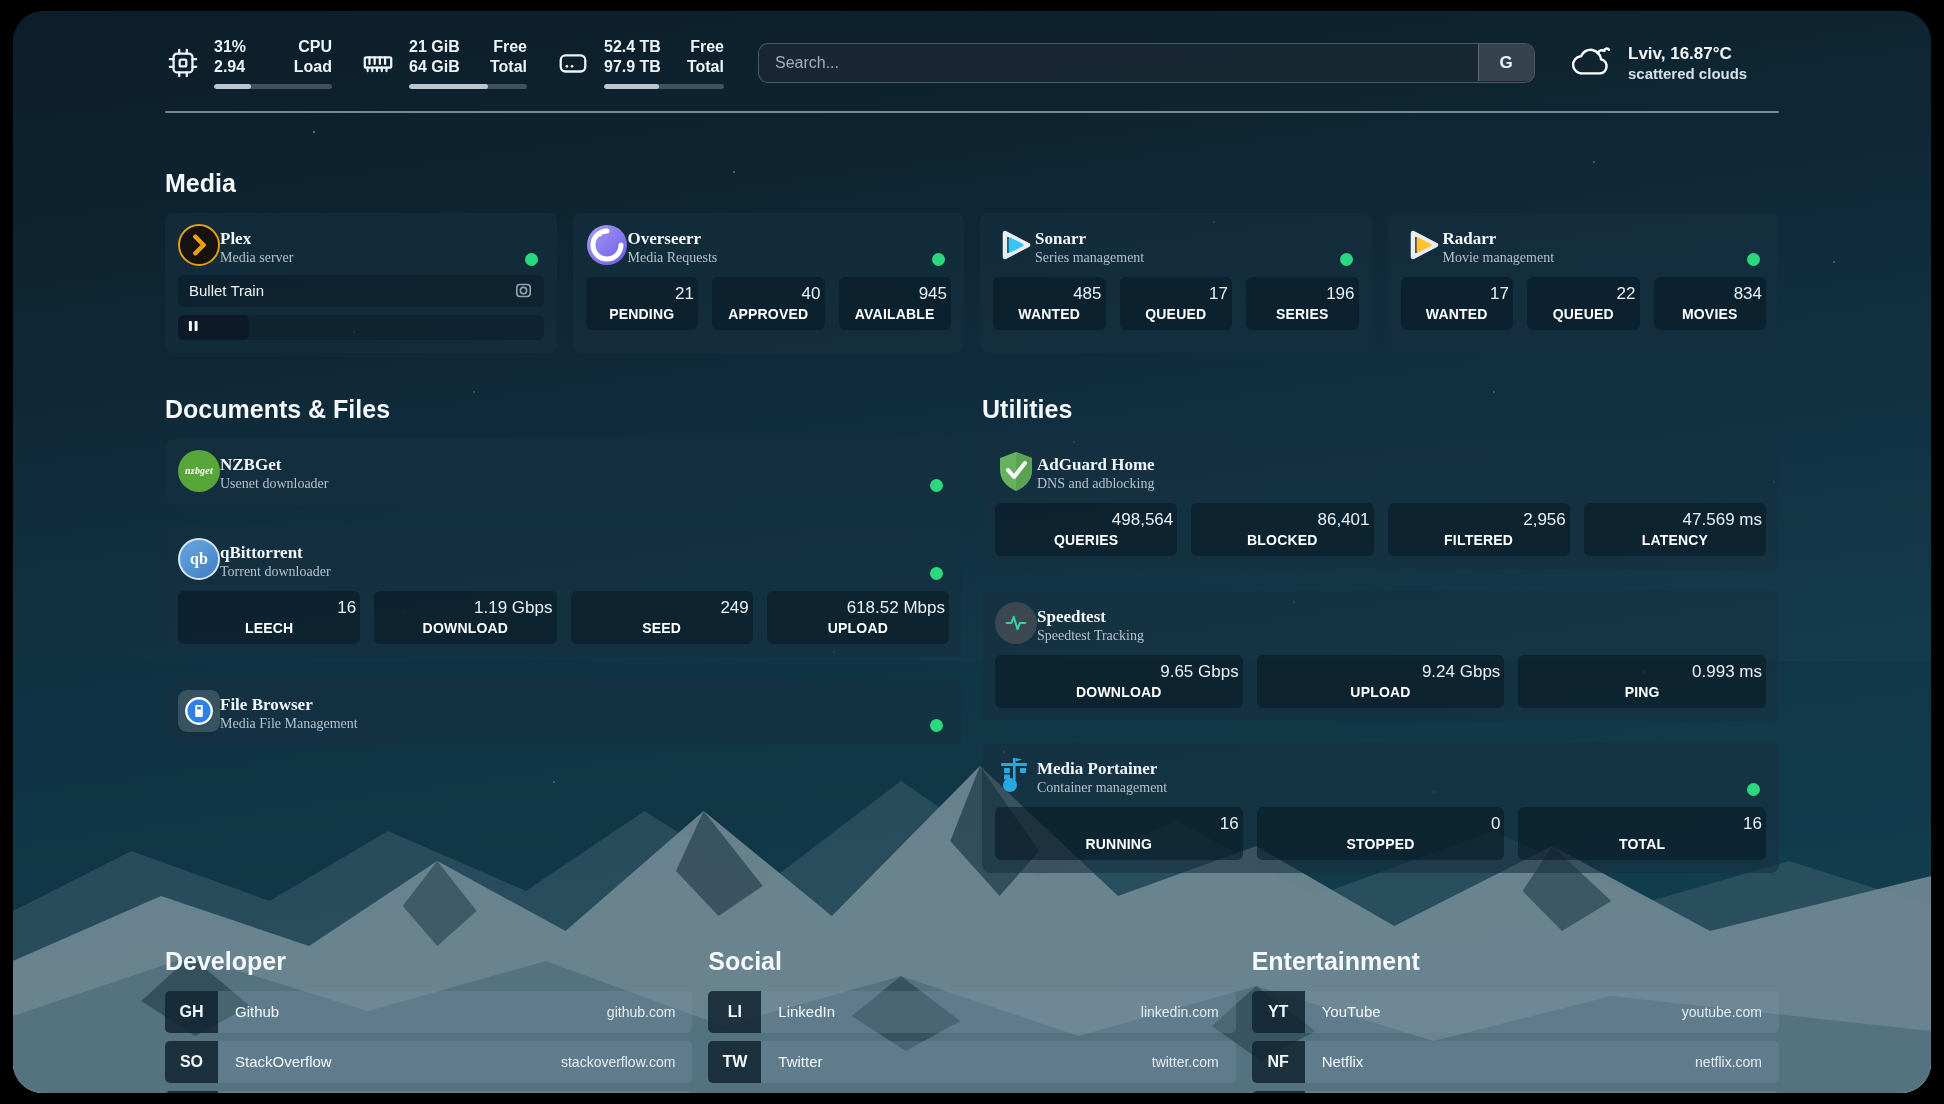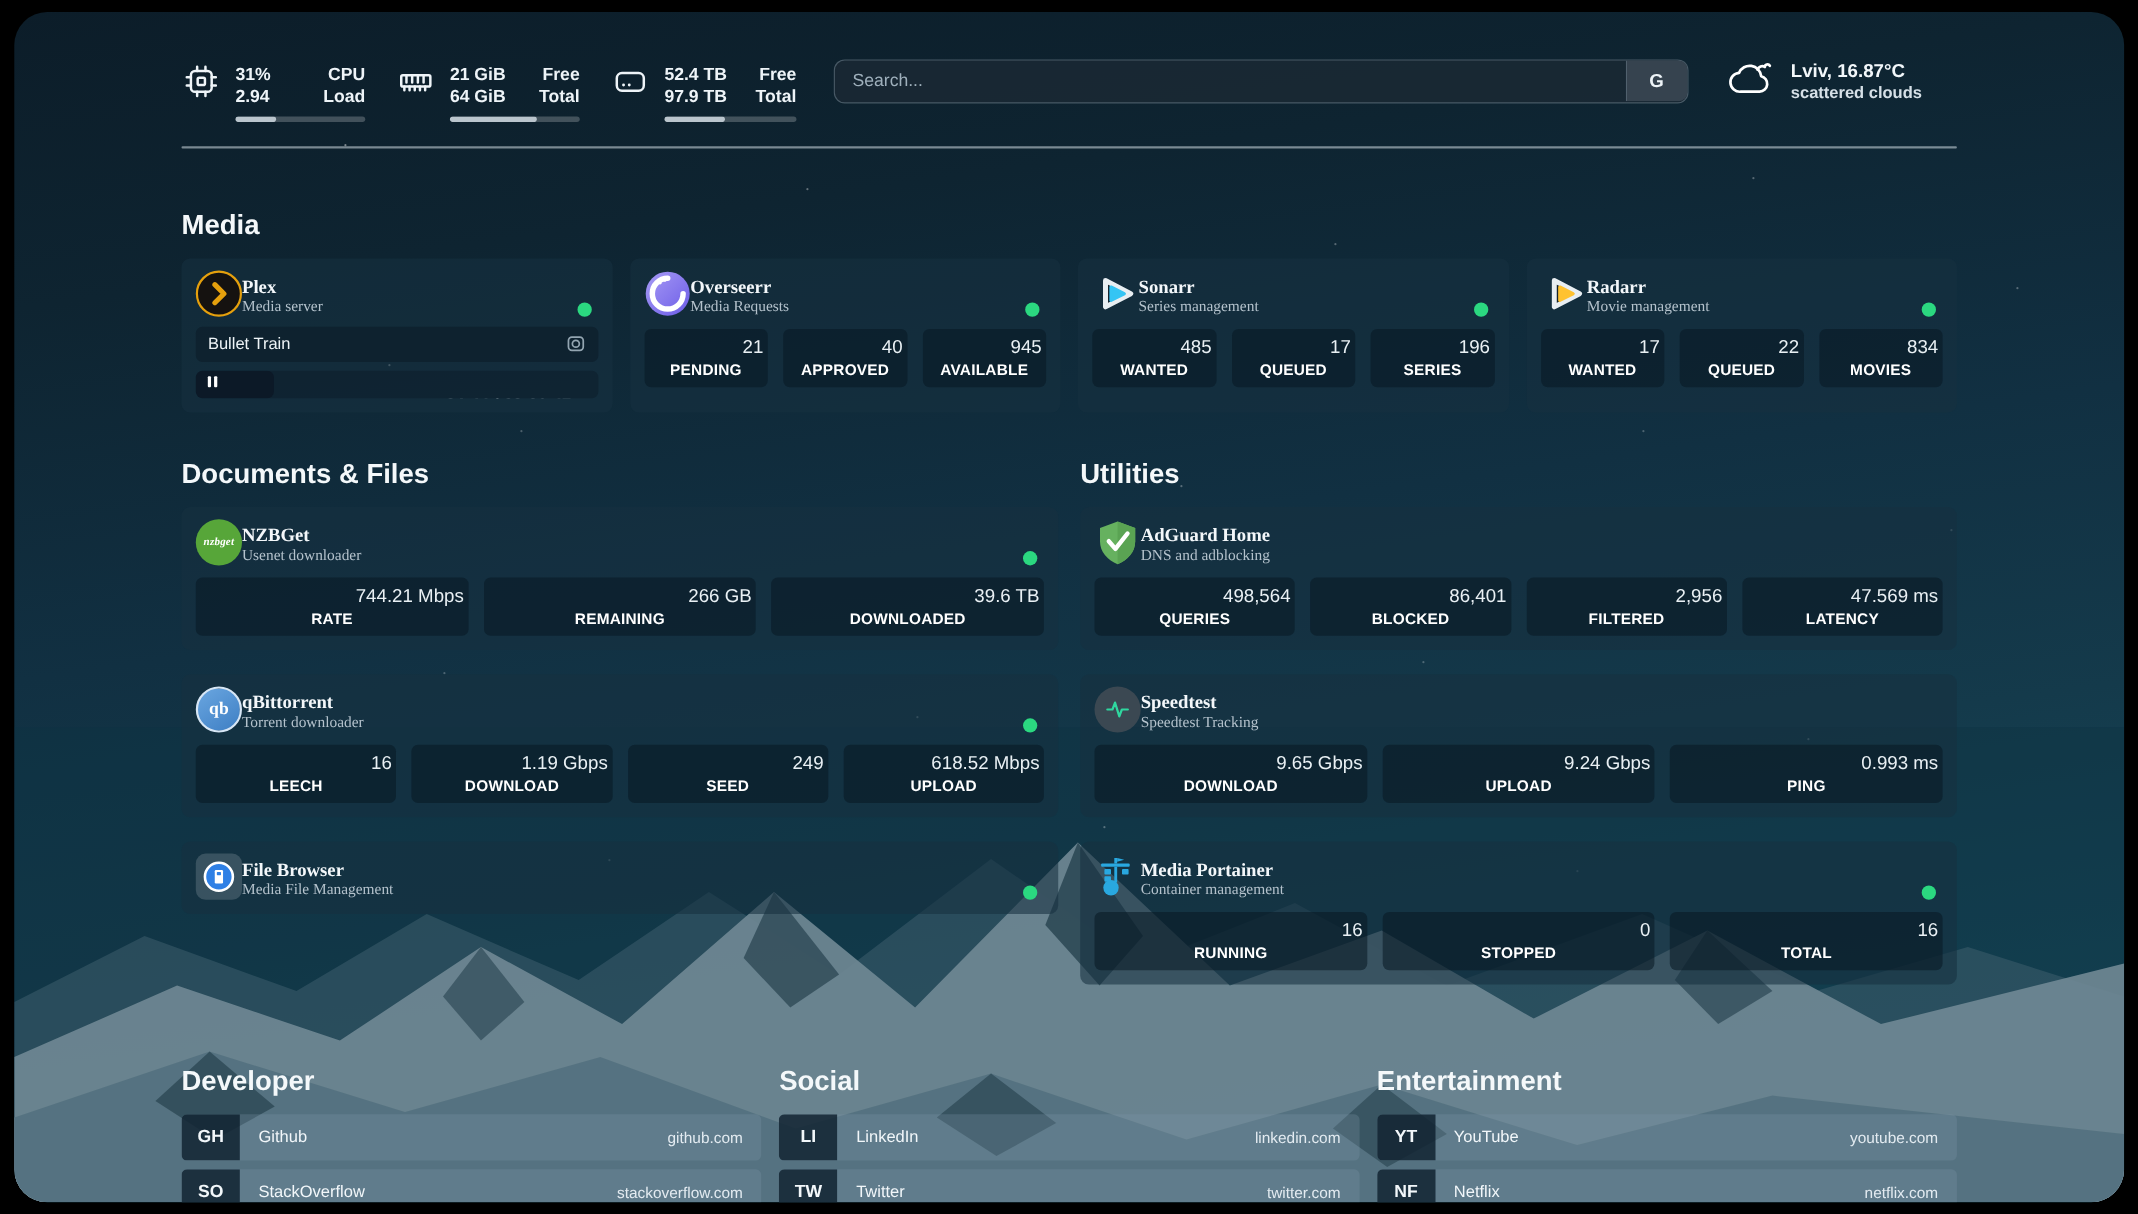--- a/index.html
+++ b/index.html
@@ -16,21 +16,21 @@
   .specks::after{left:40px;top:200px;}
 
   .content{position:relative;z-index:2;padding:26px 152px 0;}
 
   
   .topbar{display:flex;align-items:center;gap:26px;}
   .stats{display:flex;gap:28px;}
   .stat{display:flex;align-items:center;gap:13px;}
   .stat-icon{width:36px;height:36px;display:flex;align-items:center;justify-content:center;flex:0 0 auto;}
   .stat-body{display:flex;flex-direction:column;gap:6px;min-width:118px;}
-  .stat-rows{display:flex;justify-content:space-between;gap:26px;font-size:16px;font-weight:600;color:#eef4f8;line-height:1.28;margin-top:22px;}
+  .stat-rows{display:flex;justify-content:space-between;gap:26px;font-size:16px;font-weight:600;color:#eef4f8;line-height:1.28;}
   .stat-col{display:flex;flex-direction:column;}
   .stat-col.labels{text-align:right;}
   .stat-bar{height:5px;border-radius:3px;background:rgba(255,255,255,.22);width:100%;overflow:hidden;}
   .stat-bar-fill{height:100%;border-radius:3px;background:#bac5cd;}
 
   .search-wrap{flex:1;position:relative;height:40px;margin:0 8px;}
   .search-input{width:100%;height:100%;box-sizing:border-box;background:rgba(27,41,53,.8);border:1.5px solid rgba(130,150,165,.45);
     border-radius:10px;padding:0 72px 0 16px;color:#e8f0f5;font-size:16px;font-family:inherit;outline:none;}
   .search-input::placeholder{color:#9fb0bc;}
   .search-btn{position:absolute;right:1.5px;top:1.5px;bottom:1.5px;width:56px;background:#36434f;border:none;
@@ -358,34 +358,20 @@
 
             <div class="card">
               <div class="card-head">
                 <span class="app-icon circle-ic nzb-circ">nzbget</span>
                 <div class="app-meta">
                   <span class="app-name">NZBGet</span>
                   <span class="app-desc">Usenet downloader</span>
                 </div>
                 <span class="dot"></span>
               </div>
-              <div class="tiles">
-                <div class="tile">
-                  <div class="tile-value">744.21 Mbps</div>
-                    <div class="tile-label">RATE</div>
-                </div>
-                <div class="tile">
-                  <div class="tile-value">266 GB</div>
-                    <div class="tile-label">REMAINING</div>
-                </div>
-                <div class="tile">
-                  <div class="tile-value">39.6 TB</div>
-                    <div class="tile-label">DOWNLOADED</div>
-                </div>
-              </div>
             </div>
 
             <div class="card">
               <div class="card-head">
                 <span class="app-icon circle-ic qb-circ">qb</span>
                 <div class="app-meta">
                   <span class="app-name">qBittorrent</span>
                   <span class="app-desc">Torrent downloader</span>
                 </div>
                 <span class="dot"></span>

